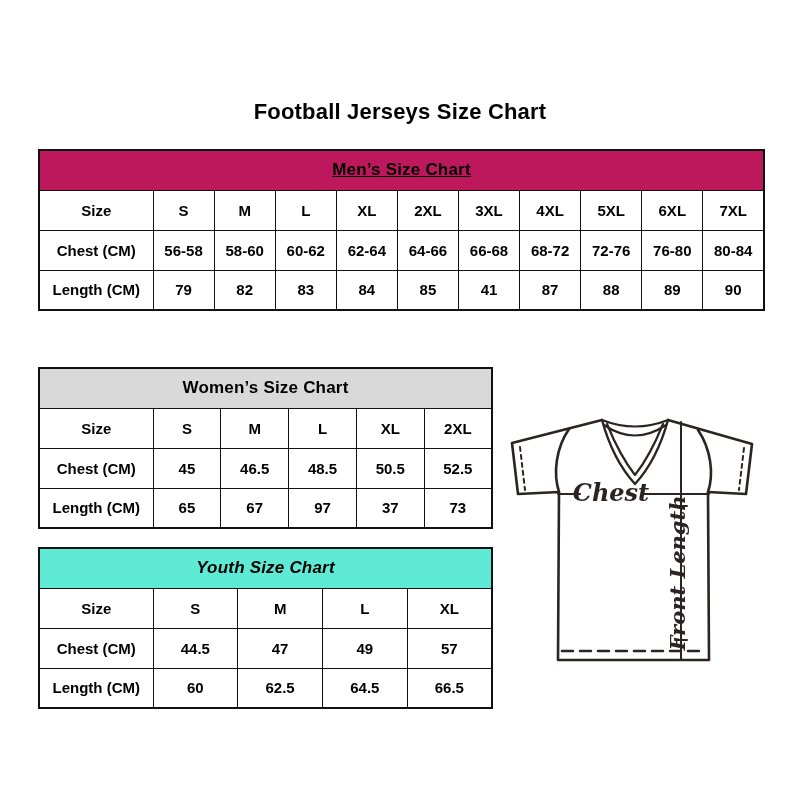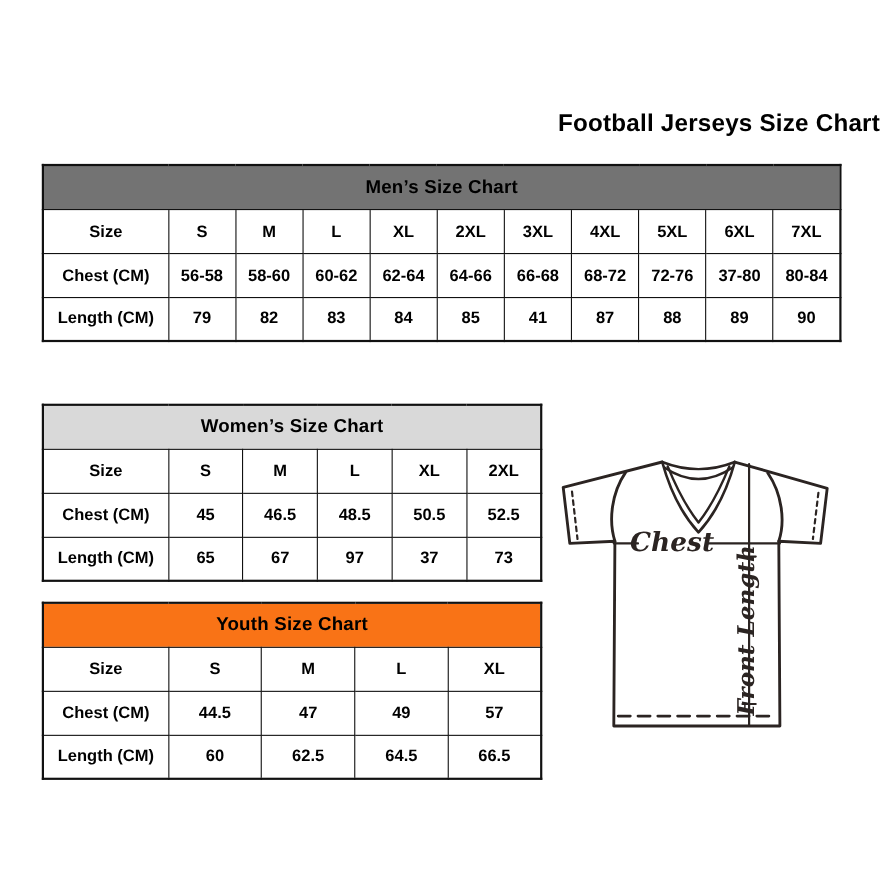--- a/index.html
+++ b/index.html
@@ -10,21 +10,21 @@
     height: 800px;
     font-family: "Liberation Sans", sans-serif;
     color: #000;
     overflow: hidden;
   }
   .page-title {
     position: absolute;
     top: 99px;
     left: 0;
     width: 800px;
-    text-align: right;
+    text-align: center;
     font-size: 22px;
     font-weight: bold;
     letter-spacing: 0.2px;
     color: #000;
   }
   table.size-table {
     position: absolute;
     border-collapse: collapse;
     table-layout: fixed;
     background: #fff;
@@ -76,21 +76,21 @@
       <col>
       <col>
       <col>
       <col>
       <col>
       <col>
       <col>
     </colgroup>
     <tbody>
       <tr>
-        <td colspan="11" class="tbl-title" style="background: #737373;">Men’s Size Chart</td>
+        <td colspan="11" class="tbl-title" style="background: #be185d; text-decoration: underline;">Men’s Size Chart</td>
       </tr>
       <tr>
         <td>Size</td>
         <td>S</td>
         <td>M</td>
         <td>L</td>
         <td>XL</td>
         <td>2XL</td>
         <td>3XL</td>
         <td>4XL</td>
@@ -101,21 +101,21 @@
       <tr>
         <td>Chest (CM)</td>
         <td>56-58</td>
         <td>58-60</td>
         <td>60-62</td>
         <td>62-64</td>
         <td>64-66</td>
         <td>66-68</td>
         <td>68-72</td>
         <td>72-76</td>
-        <td>37-80</td>
+        <td>76-80</td>
         <td>80-84</td>
       </tr>
       <tr>
         <td>Length (CM)</td>
         <td>79</td>
         <td>82</td>
         <td>83</td>
         <td>84</td>
         <td>85</td>
         <td>41</td>
@@ -170,21 +170,21 @@
 <table class="size-table" id="youth-table">
     <colgroup>
       <col style="width: 114px;">
       <col>
       <col>
       <col>
       <col>
     </colgroup>
     <tbody>
       <tr>
-        <td colspan="5" class="tbl-title" style="background: #f97316;">Youth Size Chart</td>
+        <td colspan="5" class="tbl-title" style="background: #5eead4; font-style: italic;">Youth Size Chart</td>
       </tr>
       <tr>
         <td>Size</td>
         <td>S</td>
         <td>M</td>
         <td>L</td>
         <td>XL</td>
       </tr>
       <tr>
         <td>Chest (CM)</td>

